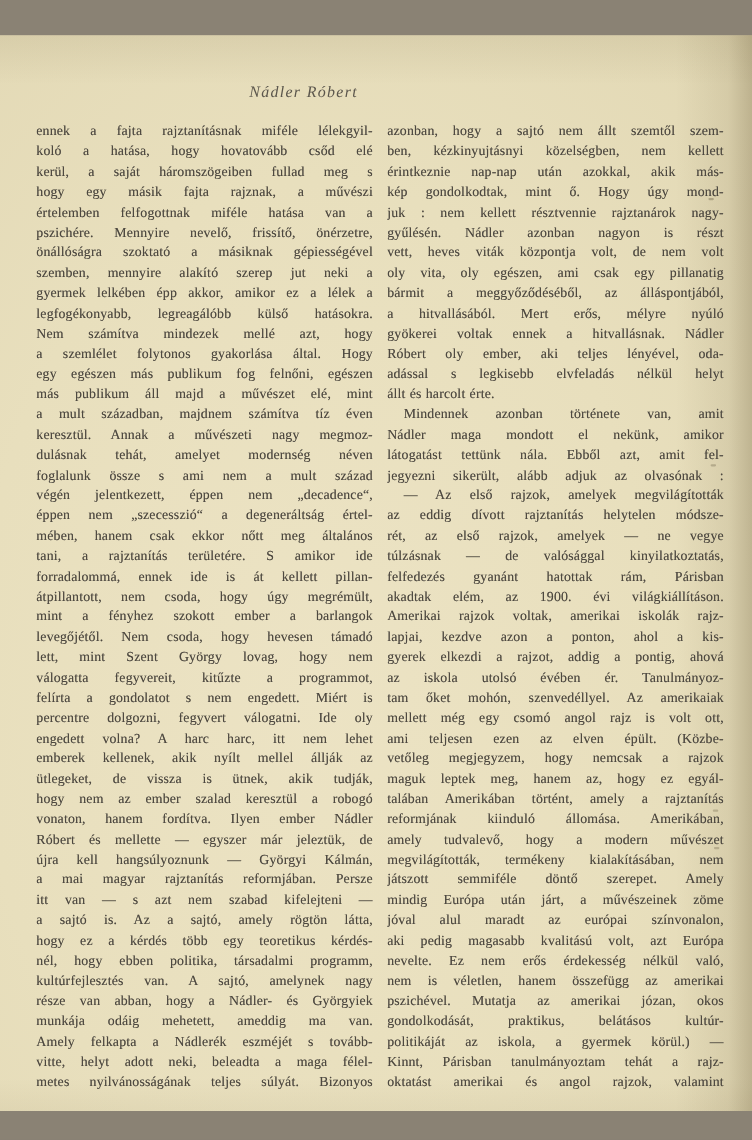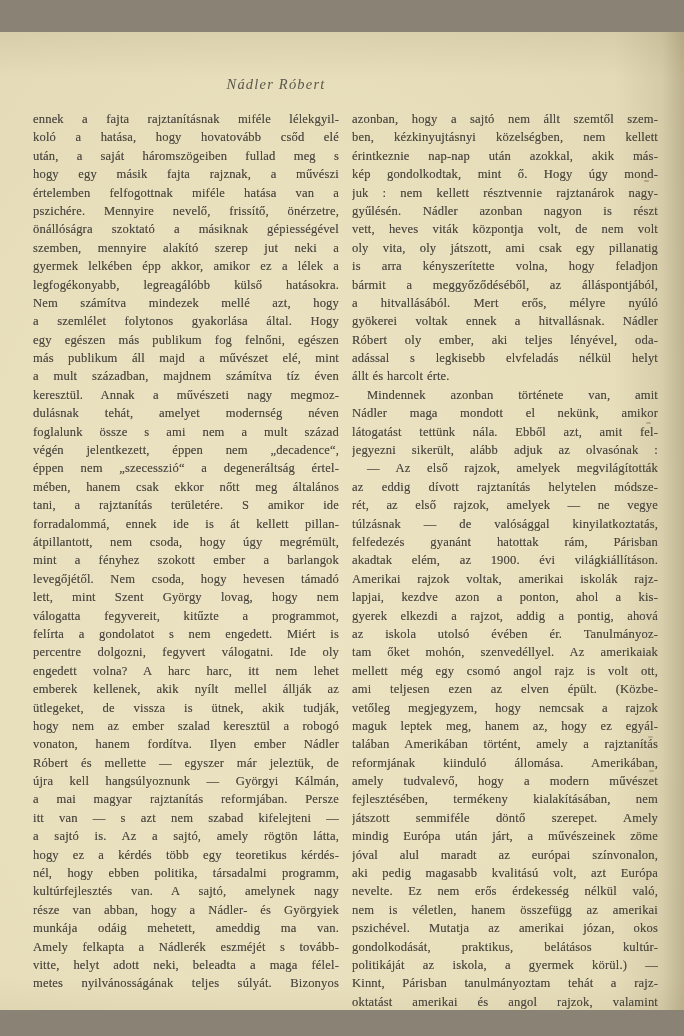--- a/index.html
+++ b/index.html
@@ -83,21 +83,21 @@
 </head>
 <body>
 
 <div class="page" style="--ink: #4d4840;">
   <div class="running-header">Nádler Róbert</div>
 
   <div class="columns">
     <div class="col">
         <div class="line">ennek a fajta rajztanításnak miféle lélekgyil-</div>
         <div class="line">koló a hatása, hogy hovatovább csőd elé</div>
-        <div class="line">után, a saját háromszögeiben fullad meg s</div>
+        <div class="line">kerül, a saját háromszögeiben fullad meg s</div>
         <div class="line">hogy egy másik fajta rajznak, a művészi</div>
         <div class="line">értelemben felfogottnak miféle hatása van a</div>
         <div class="line">pszichére. Mennyire nevelő, frissítő, önérzetre,</div>
         <div class="line">önállóságra szoktató a másiknak gépiességével</div>
         <div class="line">szemben, mennyire alakító szerep jut neki a</div>
         <div class="line">gyermek lelkében épp akkor, amikor ez a lélek a</div>
         <div class="line">legfogékonyabb, legreagálóbb külső hatásokra.</div>
         <div class="line">Nem számítva mindezek mellé azt, hogy</div>
         <div class="line">a szemlélet folytonos gyakorlása által. Hogy</div>
         <div class="line">egy egészen más publikum fog felnőni, egészen</div>
@@ -138,22 +138,21 @@
         <div class="line">metes nyilvánosságának teljes súlyát. Bizonyos</div>
       </div>
     <div class="col">
         <div class="line">azonban, hogy a sajtó nem állt szemtől szem-</div>
         <div class="line">ben, kézkinyujtásnyi közelségben, nem kellett</div>
         <div class="line">érintkeznie nap-nap után azokkal, akik más-</div>
         <div class="line">kép gondolkodtak, mint ő. Hogy úgy mond-</div>
         <div class="line">juk : nem kellett résztvennie rajztanárok nagy-</div>
         <div class="line">gyűlésén. Nádler azonban nagyon is részt</div>
         <div class="line">vett, heves viták központja volt, de nem volt</div>
-        <div class="line">oly vita, oly játszott, ami csak egy pillanatig</div>
-        <div class="line">is arra kényszerítette volna, hogy feladjon</div>
+        <div class="line">oly vita, oly egészen, ami csak egy pillanatig</div>
         <div class="line">bármit a meggyőződéséből, az álláspontjából,</div>
         <div class="line">a hitvallásából. Mert erős, mélyre nyúló</div>
         <div class="line">gyökerei voltak ennek a hitvallásnak. Nádler</div>
         <div class="line">Róbert oly ember, aki teljes lényével, oda-</div>
         <div class="line">adással s legkisebb elvfeladás nélkül helyt</div>
         <div class="line short">állt és harcolt érte.</div>
         <div class="line indent">Mindennek azonban története van, amit</div>
         <div class="line">Nádler maga mondott el nekünk, amikor</div>
         <div class="line">látogatást tettünk nála. Ebből azt, amit fel-</div>
         <div class="line">jegyezni sikerült, alább adjuk az olvasónak :</div>
@@ -168,21 +167,21 @@
         <div class="line">gyerek elkezdi a rajzot, addig a pontig, ahová</div>
         <div class="line">az iskola utolsó évében ér. Tanulmányoz-</div>
         <div class="line">tam őket mohón, szenvedéllyel. Az amerikaiak</div>
         <div class="line">mellett még egy csomó angol rajz is volt ott,</div>
         <div class="line">ami teljesen ezen az elven épült. (Közbe-</div>
         <div class="line">vetőleg megjegyzem, hogy nemcsak a rajzok</div>
         <div class="line">maguk leptek meg, hanem az, hogy ez egyál-</div>
         <div class="line">talában Amerikában történt, amely a rajztanítás</div>
         <div class="line">reformjának kiinduló állomása. Amerikában,</div>
         <div class="line">amely tudvalevő, hogy a modern művészet</div>
-        <div class="line">fejlesztésében, termékeny kialakításában, nem</div>
+        <div class="line">megvilágították, termékeny kialakításában, nem</div>
         <div class="line">játszott semmiféle döntő szerepet. Amely</div>
         <div class="line">mindig Európa után járt, a művészeinek zöme</div>
         <div class="line">jóval alul maradt az európai színvonalon,</div>
         <div class="line">aki pedig magasabb kvalitású volt, azt Európa</div>
         <div class="line">nevelte. Ez nem erős érdekesség nélkül való,</div>
         <div class="line">nem is véletlen, hanem összefügg az amerikai</div>
         <div class="line">pszichével. Mutatja az amerikai józan, okos</div>
         <div class="line">gondolkodását, praktikus, belátásos kultúr-</div>
         <div class="line">politikáját az iskola, a gyermek körül.) —</div>
         <div class="line">Kinnt, Párisban tanulmányoztam tehát a rajz-</div>

